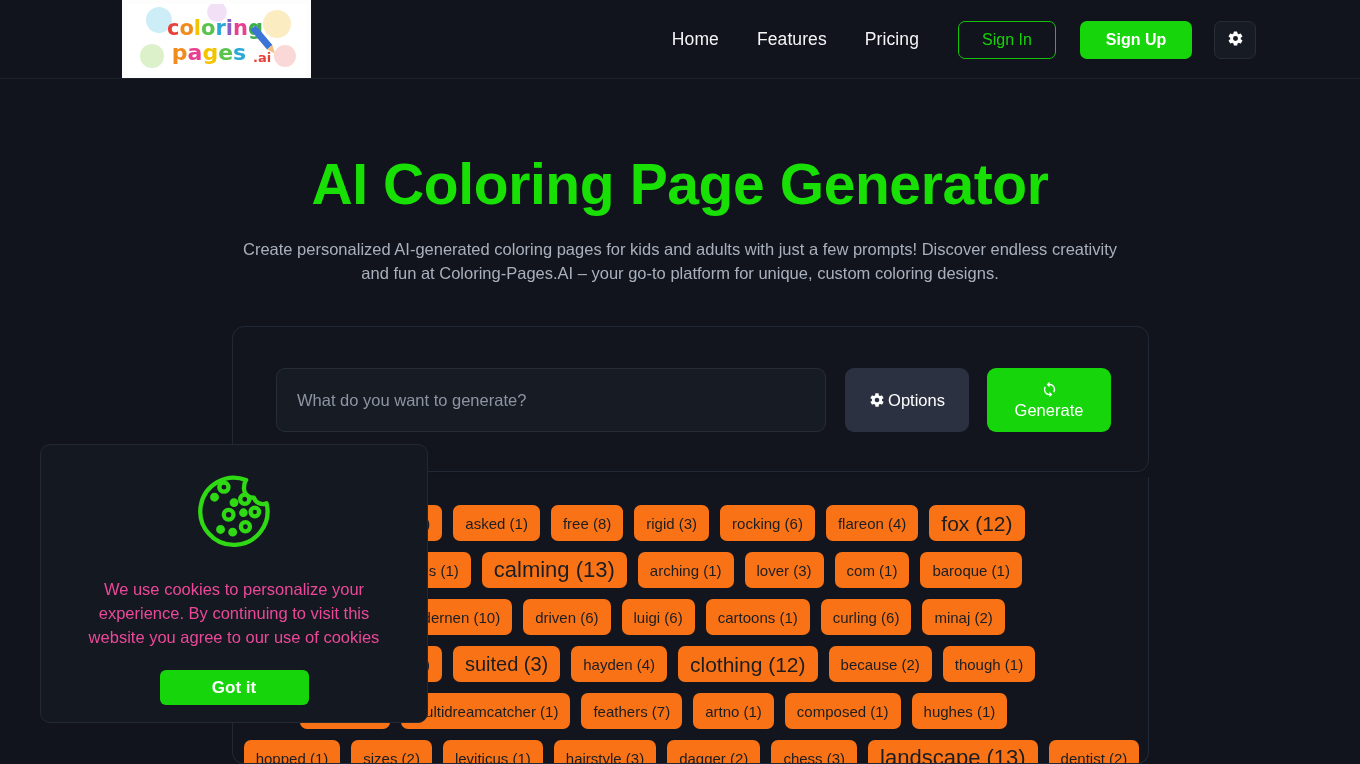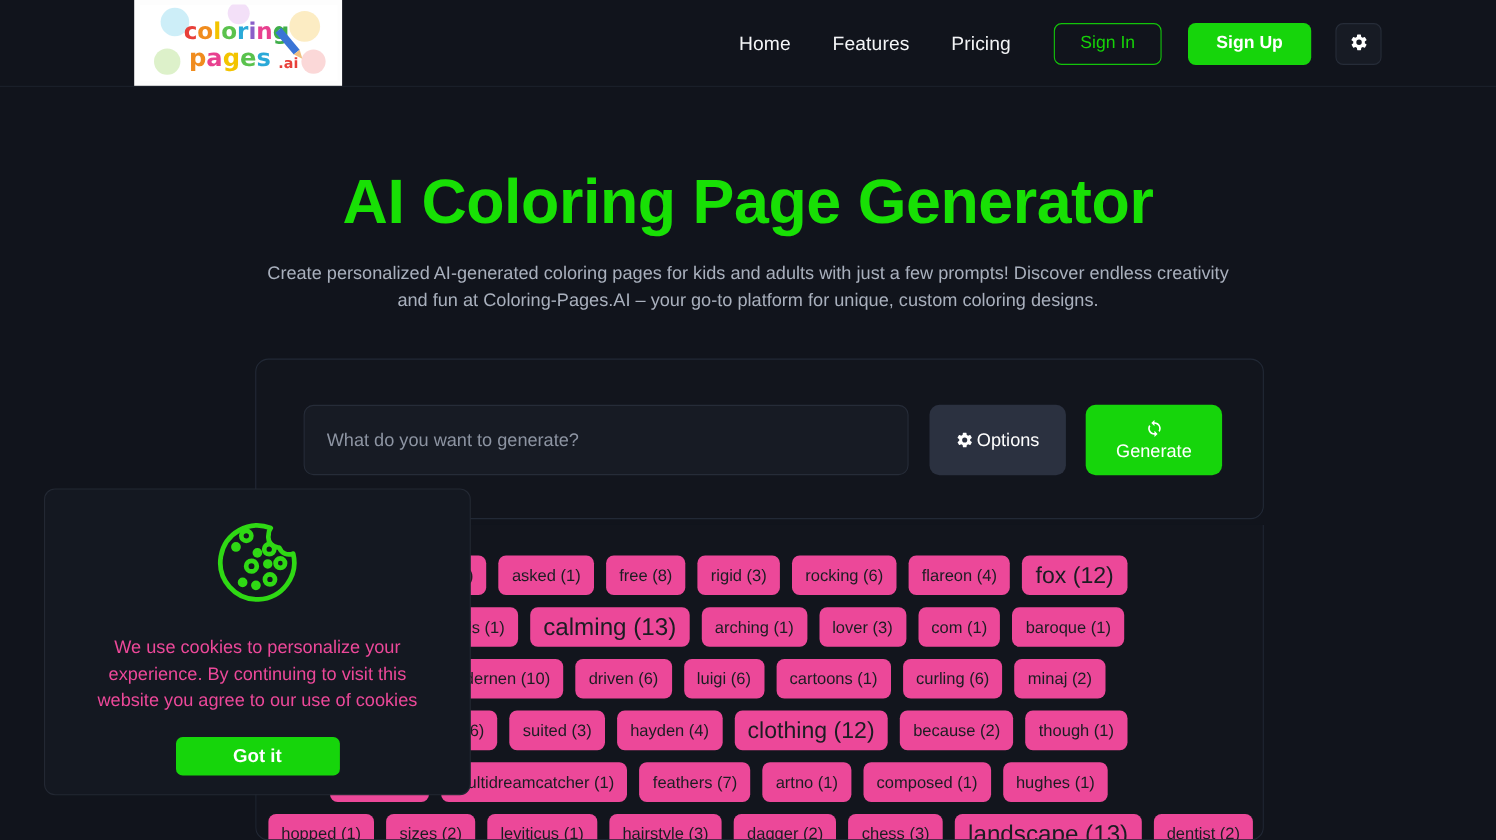--- a/index.html
+++ b/index.html
@@ -211,21 +211,21 @@
     justify-content: center;
     gap: 11px;
     margin-bottom: 9px;
     height: 38px;
     white-space: nowrap;
   }
   .tag {
     display: inline-flex;
     align-items: center;
     justify-content: center;
-    background: #ec4899;
+    background: #f97316;
     color: #1b1d22;
     border-radius: 7px;
     padding: 4px 12px;
     height: 36px;
     font-family: inherit;
     border: none;
     cursor: pointer;
     line-height: 1;
   }
 
@@ -364,21 +364,21 @@
         <button class="tag" style="font-size: 15px; margin-left: -76px;">nger (1)</button>
         <button class="tag" style="font-size: 15px;">modernen (10)</button>
         <button class="tag" style="font-size: 15px;">driven (6)</button>
         <button class="tag" style="font-size: 15px;">luigi (6)</button>
         <button class="tag" style="font-size: 15px;">cartoons (1)</button>
         <button class="tag" style="font-size: 15px;">curling (6)</button>
         <button class="tag" style="font-size: 15px;">minaj (2)</button>
       </div>
       <div class="tag-row">
         <button class="tag" style="font-size: 15px;">winged (6)</button>
-        <button class="tag" style="font-size: 15px;">suited (3)</button>
+        <button class="tag" style="font-size: 20px;">suited (3)</button>
         <button class="tag" style="font-size: 15px;">hayden (4)</button>
         <button class="tag" style="font-size: 21px;">clothing (12)</button>
         <button class="tag" style="font-size: 15px;">because (2)</button>
         <button class="tag" style="font-size: 15px;">though (1)</button>
       </div>
       <div class="tag-row">
         <button class="tag" style="font-size: 15px; margin-left: -76px;">gloves (5)</button>
         <button class="tag" style="font-size: 15px;">multidreamcatcher (1)</button>
         <button class="tag" style="font-size: 15px;">feathers (7)</button>
         <button class="tag" style="font-size: 15px;">artno (1)</button>

